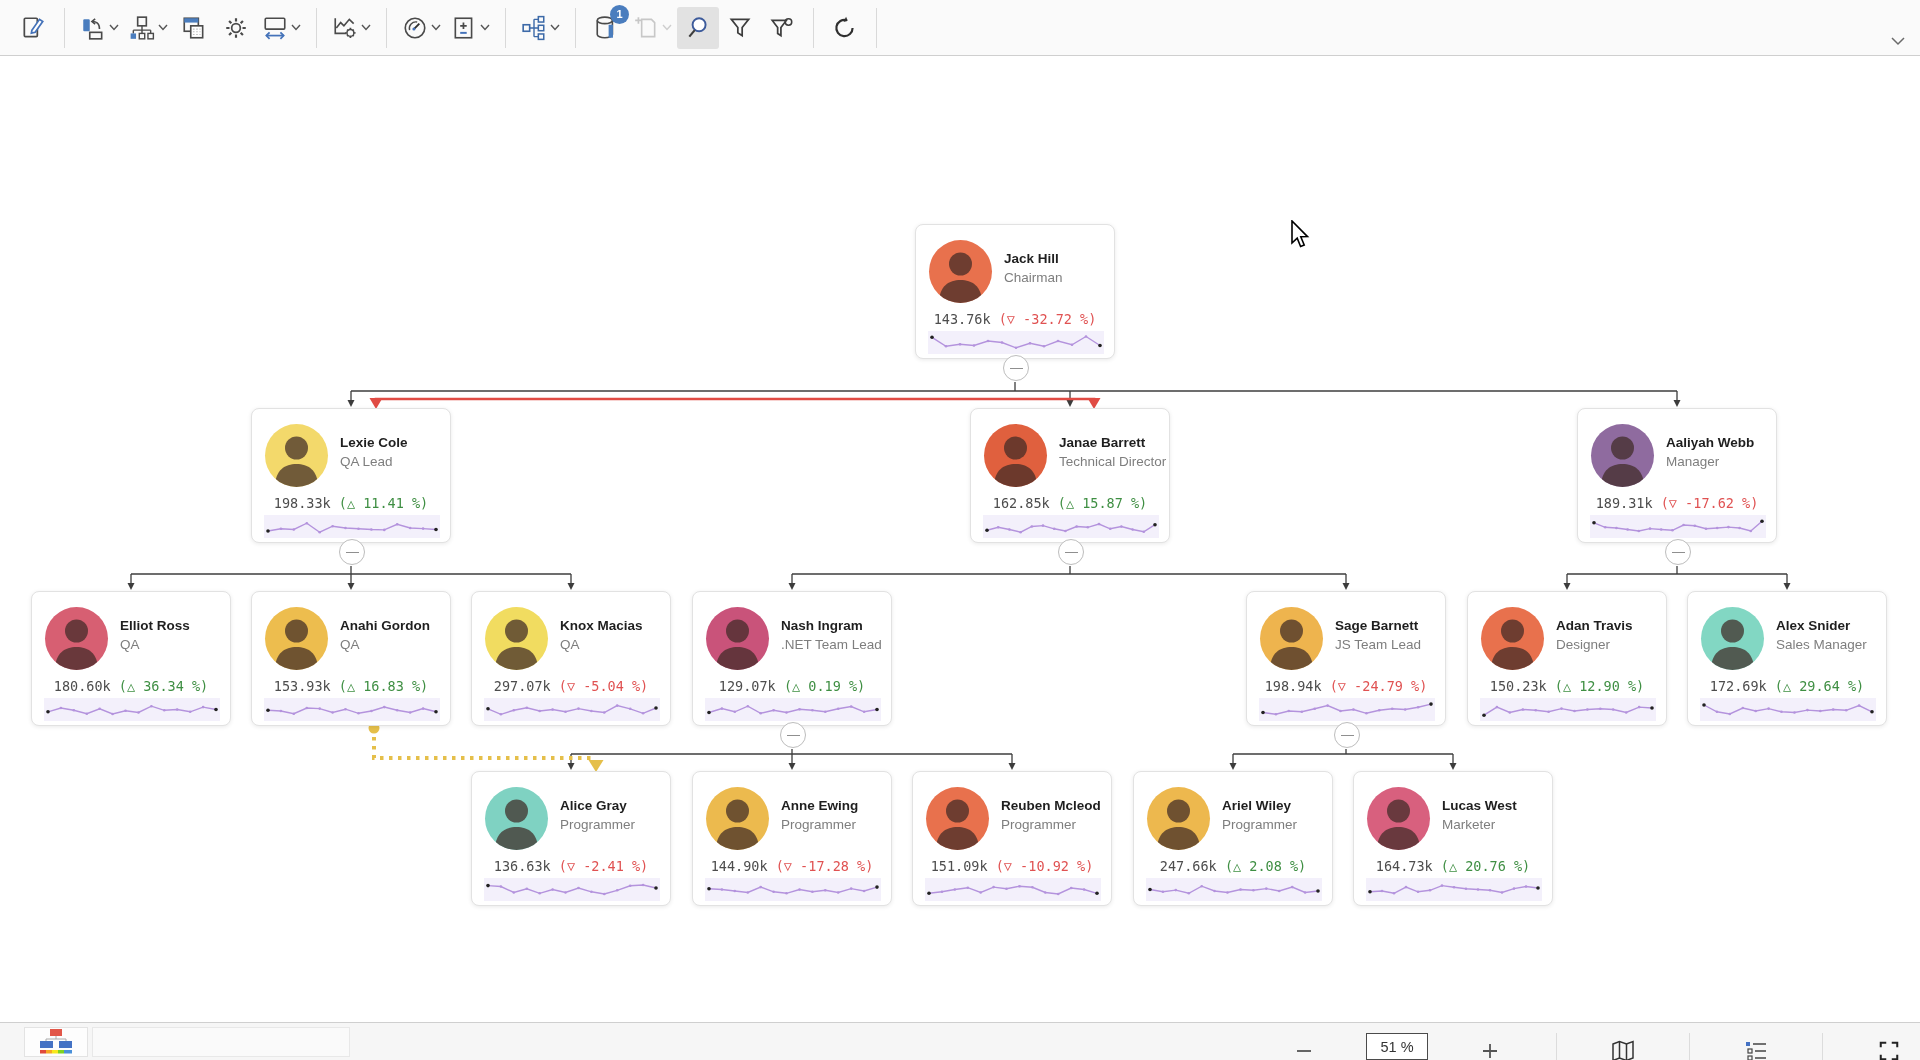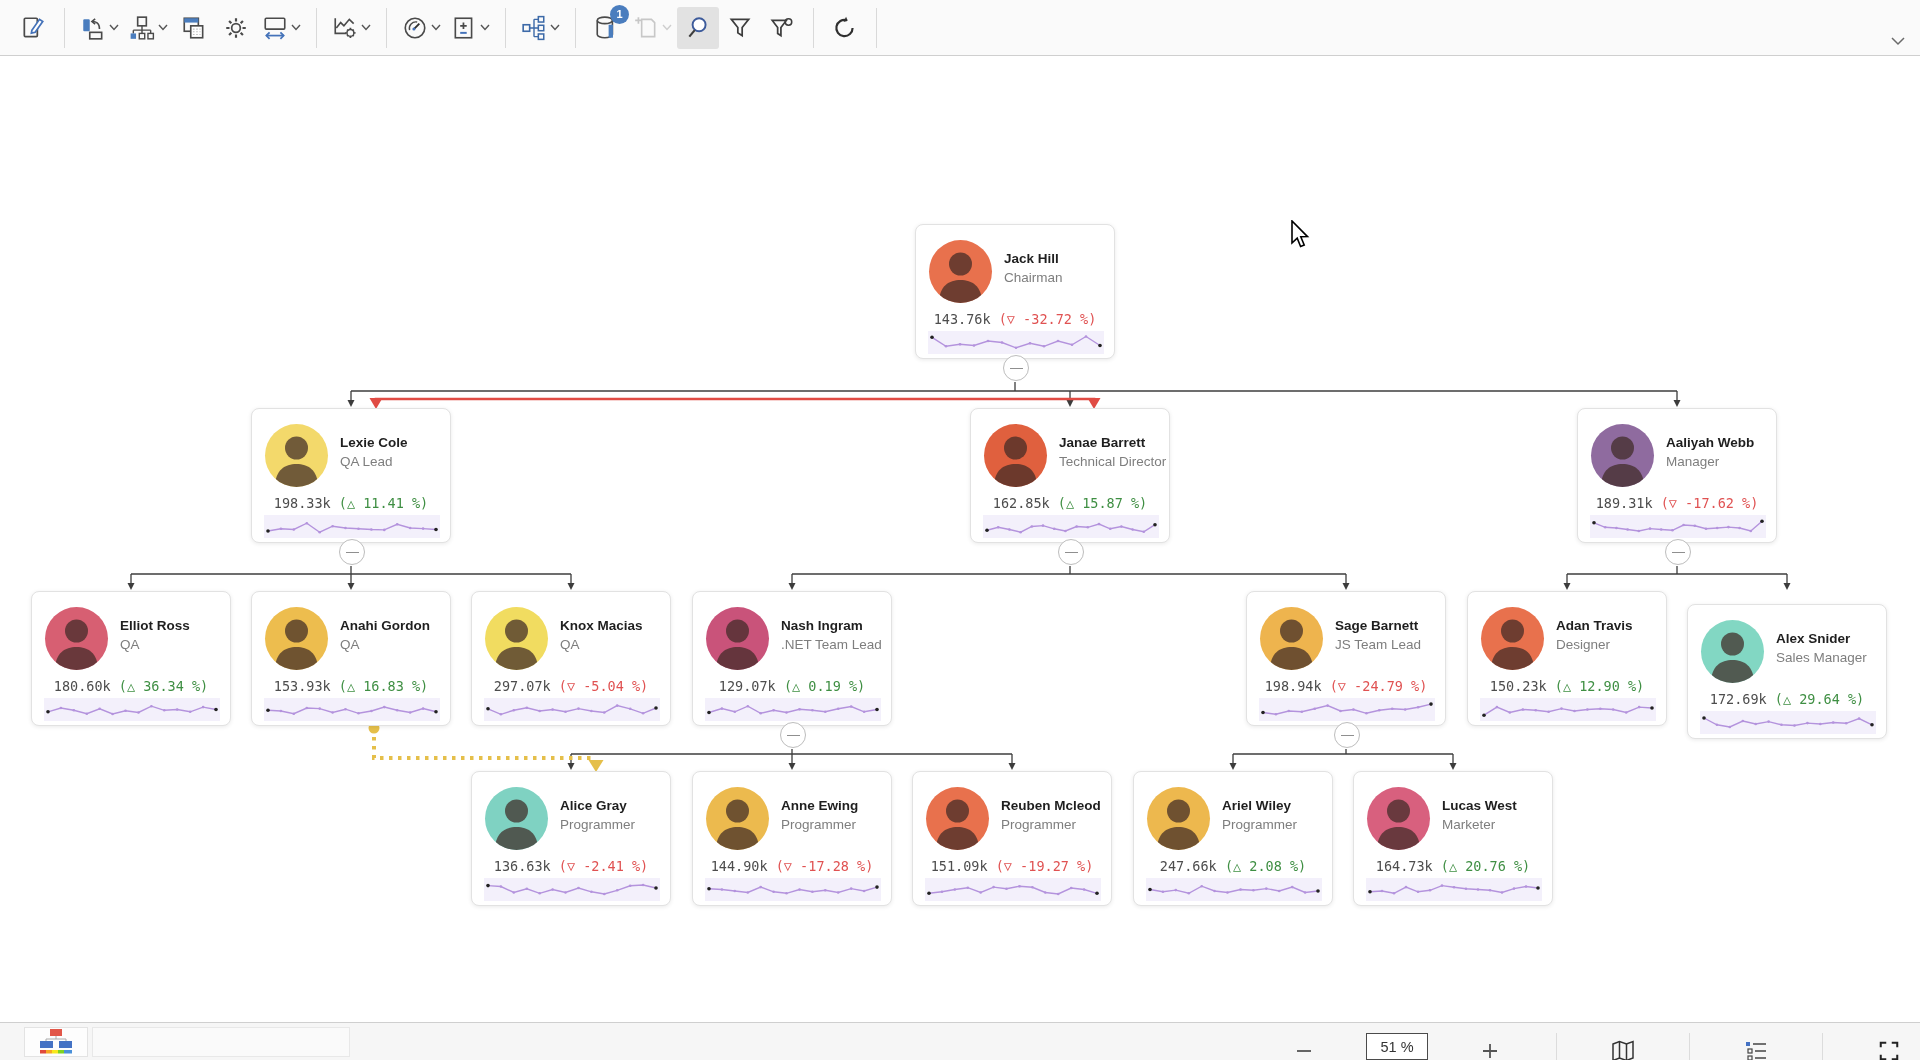--- a/index.html
+++ b/index.html
@@ -630,21 +630,21 @@
             <circle cx="81.5" cy="10.6" r="1.3" fill="#b493dd"></circle>
             <circle cx="94.5" cy="13.0" r="1.3" fill="#b493dd"></circle>
             <circle cx="107.4" cy="11.5" r="1.3" fill="#b493dd"></circle>
             <circle cx="120.3" cy="10.8" r="1.3" fill="#b493dd"></circle>
             <circle cx="133.2" cy="11.5" r="1.3" fill="#b493dd"></circle>
             <circle cx="146.2" cy="14.5" r="1.3" fill="#b493dd"></circle>
             <circle cx="159.1" cy="9.1" r="1.3" fill="#b493dd"></circle>
             <circle cx="172.0" cy="10.0" r="1.8" fill="#222"></circle>
           </svg></div>
       </div>
-      <div class="card" style="left: 1687px; top: 534px; margin-top: 13px;">
+      <div class="card" style="left: 1687px; top: 534px;">
         <div class="avatar" style="background: rgb(130, 215, 195);"><svg width="63" height="63" viewBox="0 0 63 63">
             <circle cx="31.5" cy="24" r="11.5" fill="rgba(62,42,38,0.72)"></circle>
             <path d="M10 63 C10 46 20 40 31.5 40 C43 40 53 46 53 63 Z" fill="rgba(62,42,38,0.72)"></path>
           </svg></div>
         <div class="cname">Alex Snider</div>
         <div class="crole">Sales Manager</div>
         <div class="cstats"><span>172.69k</span><span class="up"> (△ 29.64 %)</span></div>
         <div class="spark"><svg width="176" height="23">
             <rect width="176" height="23" fill="#f3f0fb"></rect>
             <polyline points="4.0,7.0 16.9,13.8 29.8,16.0 42.8,10.0 55.7,13.0 68.6,10.6 81.5,13.8 94.5,14.5 107.4,12.1 120.3,13.0 133.2,11.5 146.2,12.3 159.1,7.6 172.0,13.8 " fill="none" stroke="#b493dd" stroke-width="1.4"></polyline>
@@ -718,21 +718,21 @@
             <circle cx="172.0" cy="9.1" r="1.8" fill="#222"></circle>
           </svg></div>
       </div>
       <div class="card" style="left: 912px; top: 714px;">
         <div class="avatar" style="background: rgb(232, 113, 77);"><svg width="63" height="63" viewBox="0 0 63 63">
             <circle cx="31.5" cy="24" r="11.5" fill="rgba(62,42,38,0.72)"></circle>
             <path d="M10 63 C10 46 20 40 31.5 40 C43 40 53 46 53 63 Z" fill="rgba(62,42,38,0.72)"></path>
           </svg></div>
         <div class="cname">Reuben Mcleod</div>
         <div class="crole">Programmer</div>
-        <div class="cstats"><span>151.09k</span><span class="down"> (▽ -19.27 %)</span></div>
+        <div class="cstats"><span>151.09k</span><span class="down"> (▽ -10.92 %)</span></div>
         <div class="spark"><svg width="176" height="23">
             <rect width="176" height="23" fill="#f3f0fb"></rect>
             <polyline points="4.0,15.3 16.9,13.8 29.8,11.5 42.8,9.7 55.7,14.5 68.6,9.1 81.5,10.8 94.5,8.2 107.4,9.3 120.3,14.5 133.2,16.0 146.2,10.0 159.1,11.5 172.0,15.3 " fill="none" stroke="#b493dd" stroke-width="1.4"></polyline>
             <circle cx="4.0" cy="15.3" r="1.8" fill="#222"></circle>
             <circle cx="16.9" cy="13.8" r="1.3" fill="#b493dd"></circle>
             <circle cx="29.8" cy="11.5" r="1.3" fill="#b493dd"></circle>
             <circle cx="42.8" cy="9.7" r="1.3" fill="#b493dd"></circle>
             <circle cx="55.7" cy="14.5" r="1.3" fill="#b493dd"></circle>
             <circle cx="68.6" cy="9.1" r="1.3" fill="#b493dd"></circle>
             <circle cx="81.5" cy="10.8" r="1.3" fill="#b493dd"></circle>

